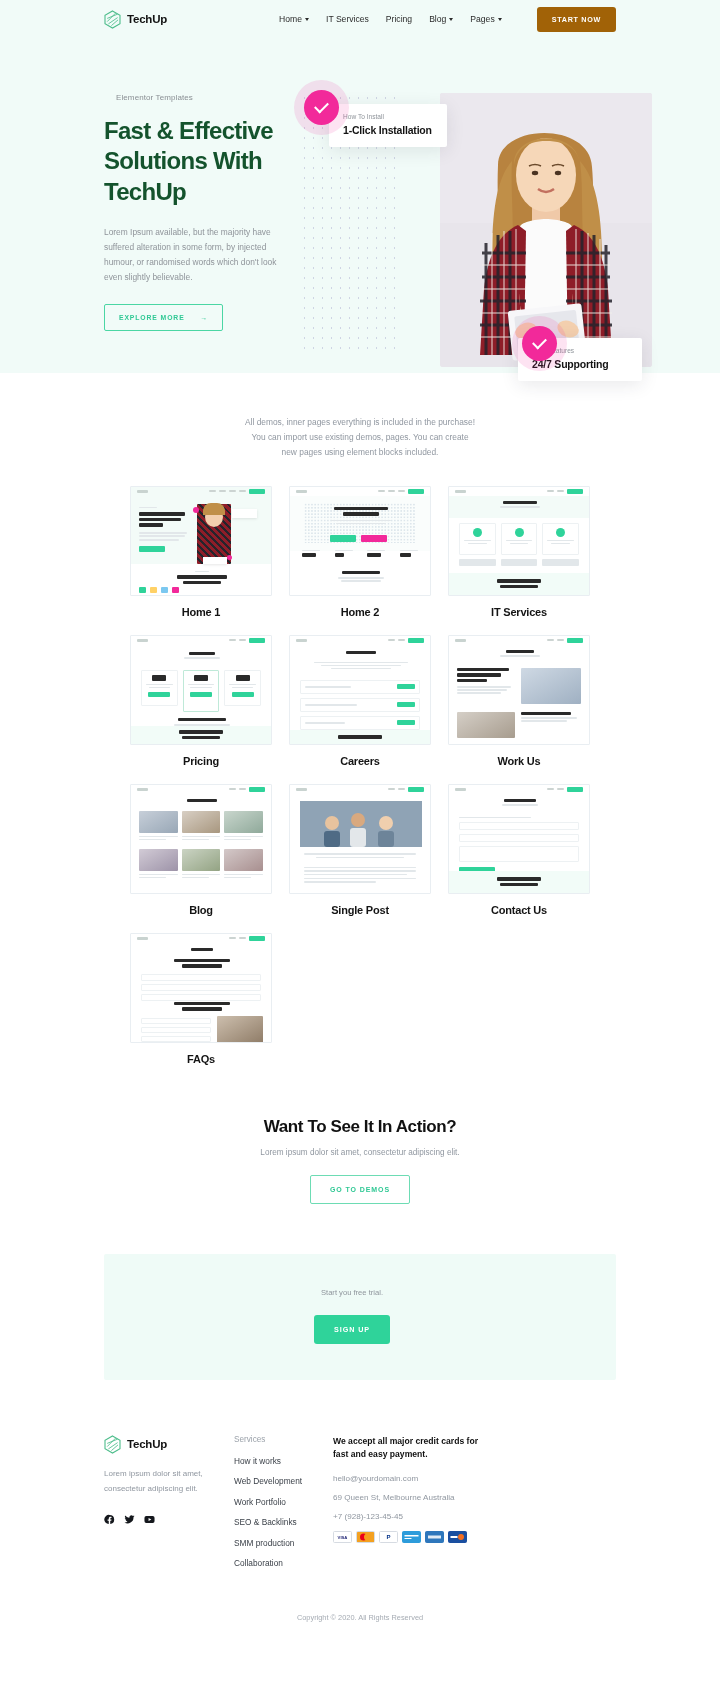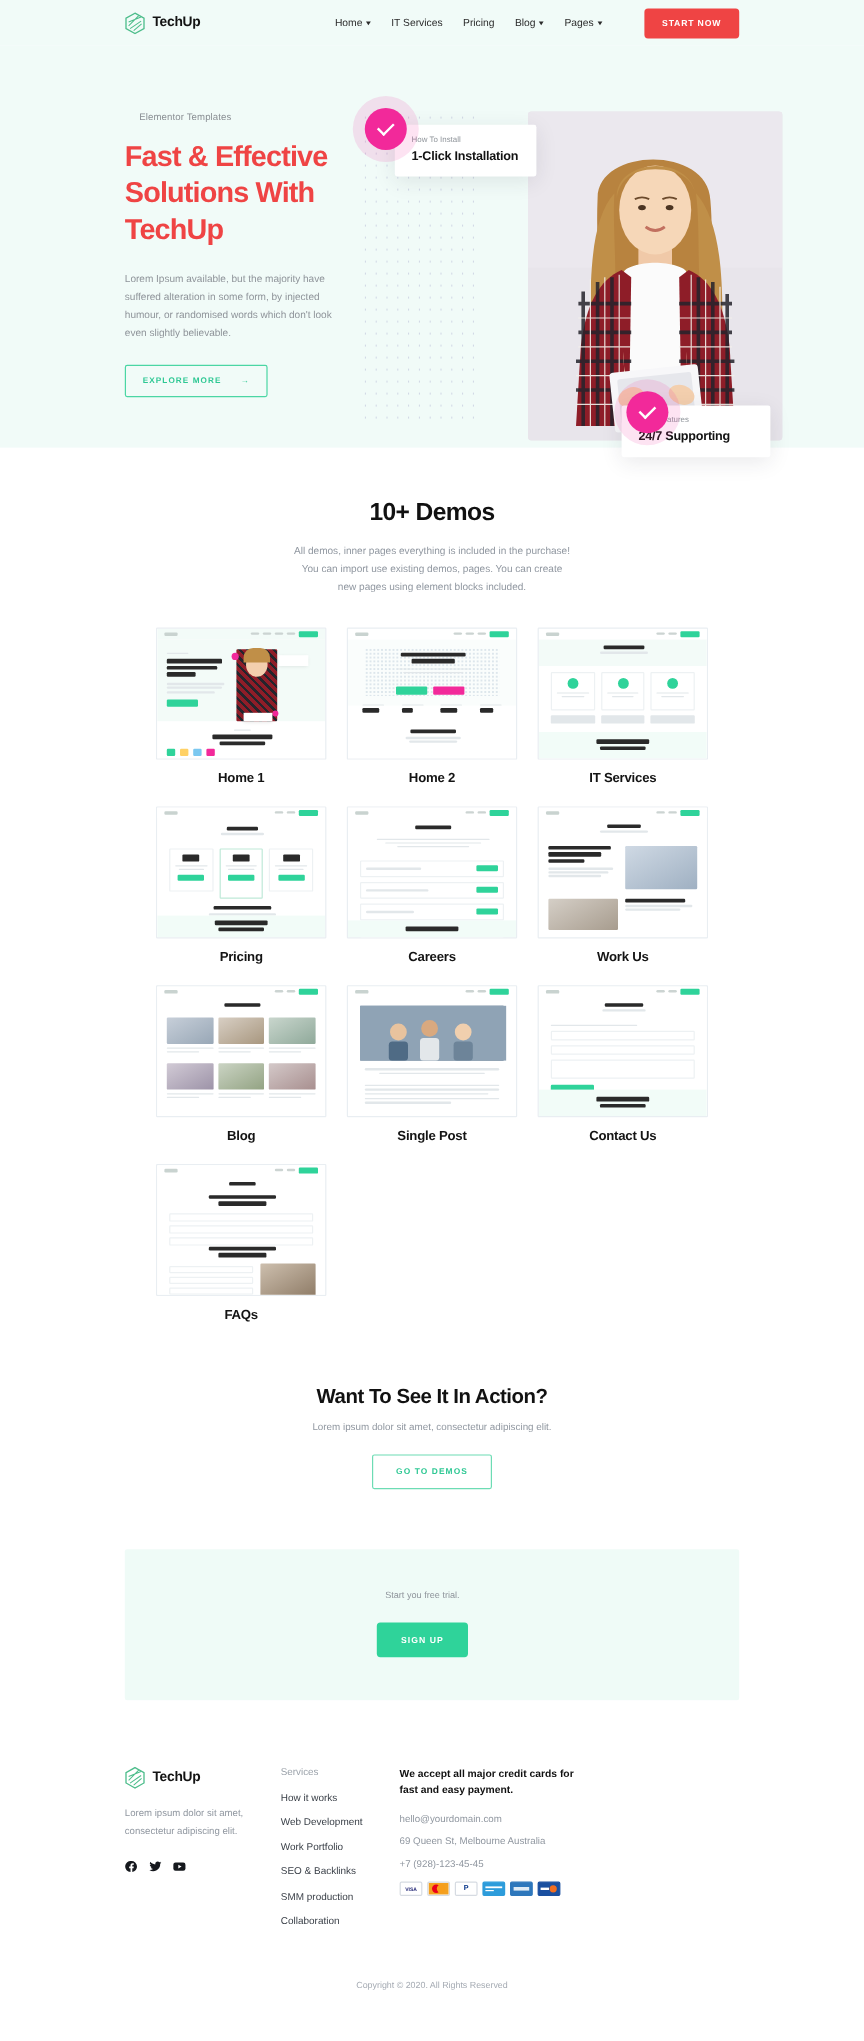--- a/index.html
+++ b/index.html
@@ -44,21 +44,21 @@
   }
   .caret {
     width: 0; height: 0;
     border-left: 2.6px solid transparent;
     border-right: 2.6px solid transparent;
     border-top: 3.2px solid #2b2b2b;
     margin-top: 1px;
   }
   .btn-start {
     margin-left: 18px;
-    background: #ef4444;
+    background: #a16207;
     color: #fff;
     font-size: 7.2px;
     font-weight: 700;
     letter-spacing: 0.7px;
     padding: 8px 15px;
     border: none;
     border-radius: 3px;
     cursor: pointer;
     white-space: nowrap;
   }
@@ -70,21 +70,21 @@
     position: relative;
     padding: 0 104px;
   }
   .hero-inner { display: flex; position: relative; height: 100%; }
   .hero-left { width: 215px; padding-top: 55px; position: relative; z-index: 5; }
   .eyebrow { font-size: 8px; color: #8a8f94; margin-bottom: 14px; letter-spacing: 0.1px; margin-left: 12px; }
   .hero-title {
     font-size: 24px;
     line-height: 1.27;
     font-weight: 800;
-    color: #ef4444;
+    color: #14532d;
     letter-spacing: -0.7px;
     margin-bottom: 18px;
   }
   .hero-desc {
     font-size: 8.4px;
     line-height: 1.75;
     color: #8f949a;
     width: 176px;
     margin-bottom: 20px;
   }
@@ -380,21 +380,20 @@
         <div class="fc-title">24/7 Supporting</div>
       </div>
       <div class="pink-badge pb-bottom">
         <span class="check"></span>
       </div>
     </div>
   </div>
 </div>
 
 <div class="demos">
-  <div class="sec-title">10+ Demos</div>
   <div class="sec-desc">All demos, inner pages everything is included in the purchase! You can import use existing demos, pages. You can create new pages using element blocks included.</div>
 
   <div class="grid">
 
     <div class="cell">
       <div class="thumb">
         <div class="mini">
           <div class="mini-bar">
               <div class="mini-logo"></div>
               <div class="mini-navs">

